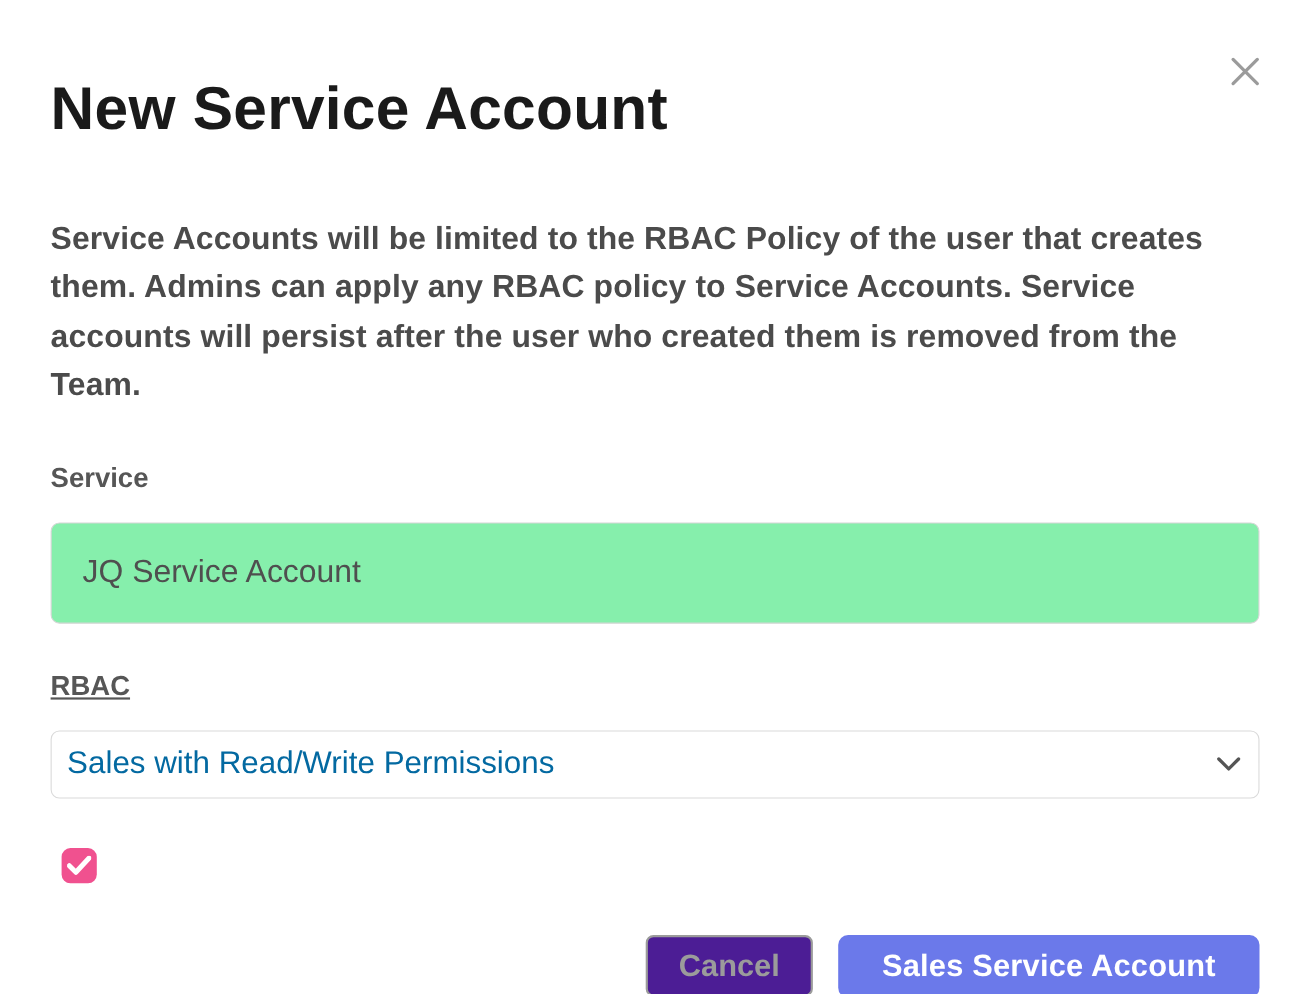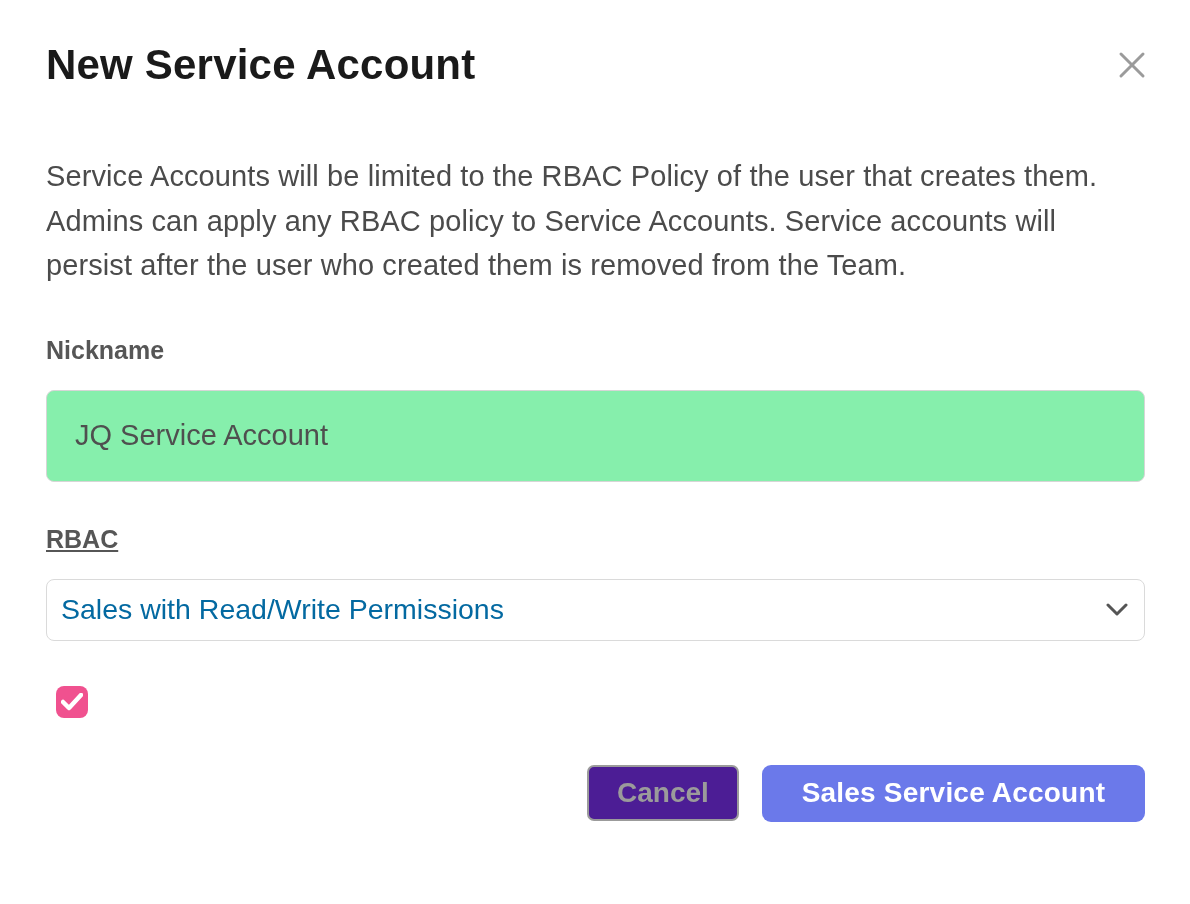--- a/index.html
+++ b/index.html
@@ -9,41 +9,43 @@
     font-family: "Liberation Sans", sans-serif;
     overflow: hidden;
   }
   .modal {
     position: relative;
     width: 1190px; height: 904px;
     padding: 42px 45px 0 46px;
     background: #ffffff;
   }
   .modal-title {
-    font-size: 42px;
+    font-size: 55px;
     font-weight: 700;
     color: #1a1a1a;
     letter-spacing: 0.2px;
     line-height: 1.1;
+    margin-top: 26px;
   }
   .close-btn {
     position: absolute;
     top: 48px; right: 41px;
     width: 34px; height: 34px;
     background: none; border: none;
     cursor: pointer;
     display: flex; align-items: center; justify-content: center;
   }
   .description {
     margin-top: 66px;
     width: 1104px;
     font-size: 29px;
     line-height: 44.5px;
     color: #4b4b4b;
     letter-spacing: 0.1px;
+    font-weight: bold;
   }
   .field-label {
     margin-top: 48px;
     font-size: 25px;
     font-weight: 700;
     color: #565656;
   }
   .text-input {
     display: block;
     margin-top: 25px;
@@ -145,21 +147,21 @@
     <span style="display:flex;">
       <svg width="28" height="28" viewBox="0 0 28 28">
         <line x1="3" y1="3" x2="25" y2="25" stroke="#9b9b9b" stroke-width="3" stroke-linecap="round"></line>
         <line x1="25" y1="3" x2="3" y2="25" stroke="#9b9b9b" stroke-width="3" stroke-linecap="round"></line>
       </svg>
     </span>
   </button>
 
   <p class="description">Service Accounts will be limited to the RBAC Policy of the user that creates them. Admins can apply any RBAC policy to Service Accounts. Service accounts will persist after the user who created them is removed from the Team.</p>
 
-  <div class="field-label">Nickname</div>
+  <div class="field-label">Service</div>
   <input class="text-input" type="text" value="JQ Service Account" style="">
 
   <div class="field-label label-rbac">RBAC</div>
   <div class="select-box">
     <span class="select-value">Sales with Read/Write Permissions</span>
     <span class="select-chevron">
       <svg width="22" height="14" viewBox="0 0 22 14">
         <polyline points="2,2 11,11 20,2" fill="none" stroke="#555555" stroke-width="3" stroke-linecap="round" stroke-linejoin="round"></polyline>
       </svg>
     </span>

